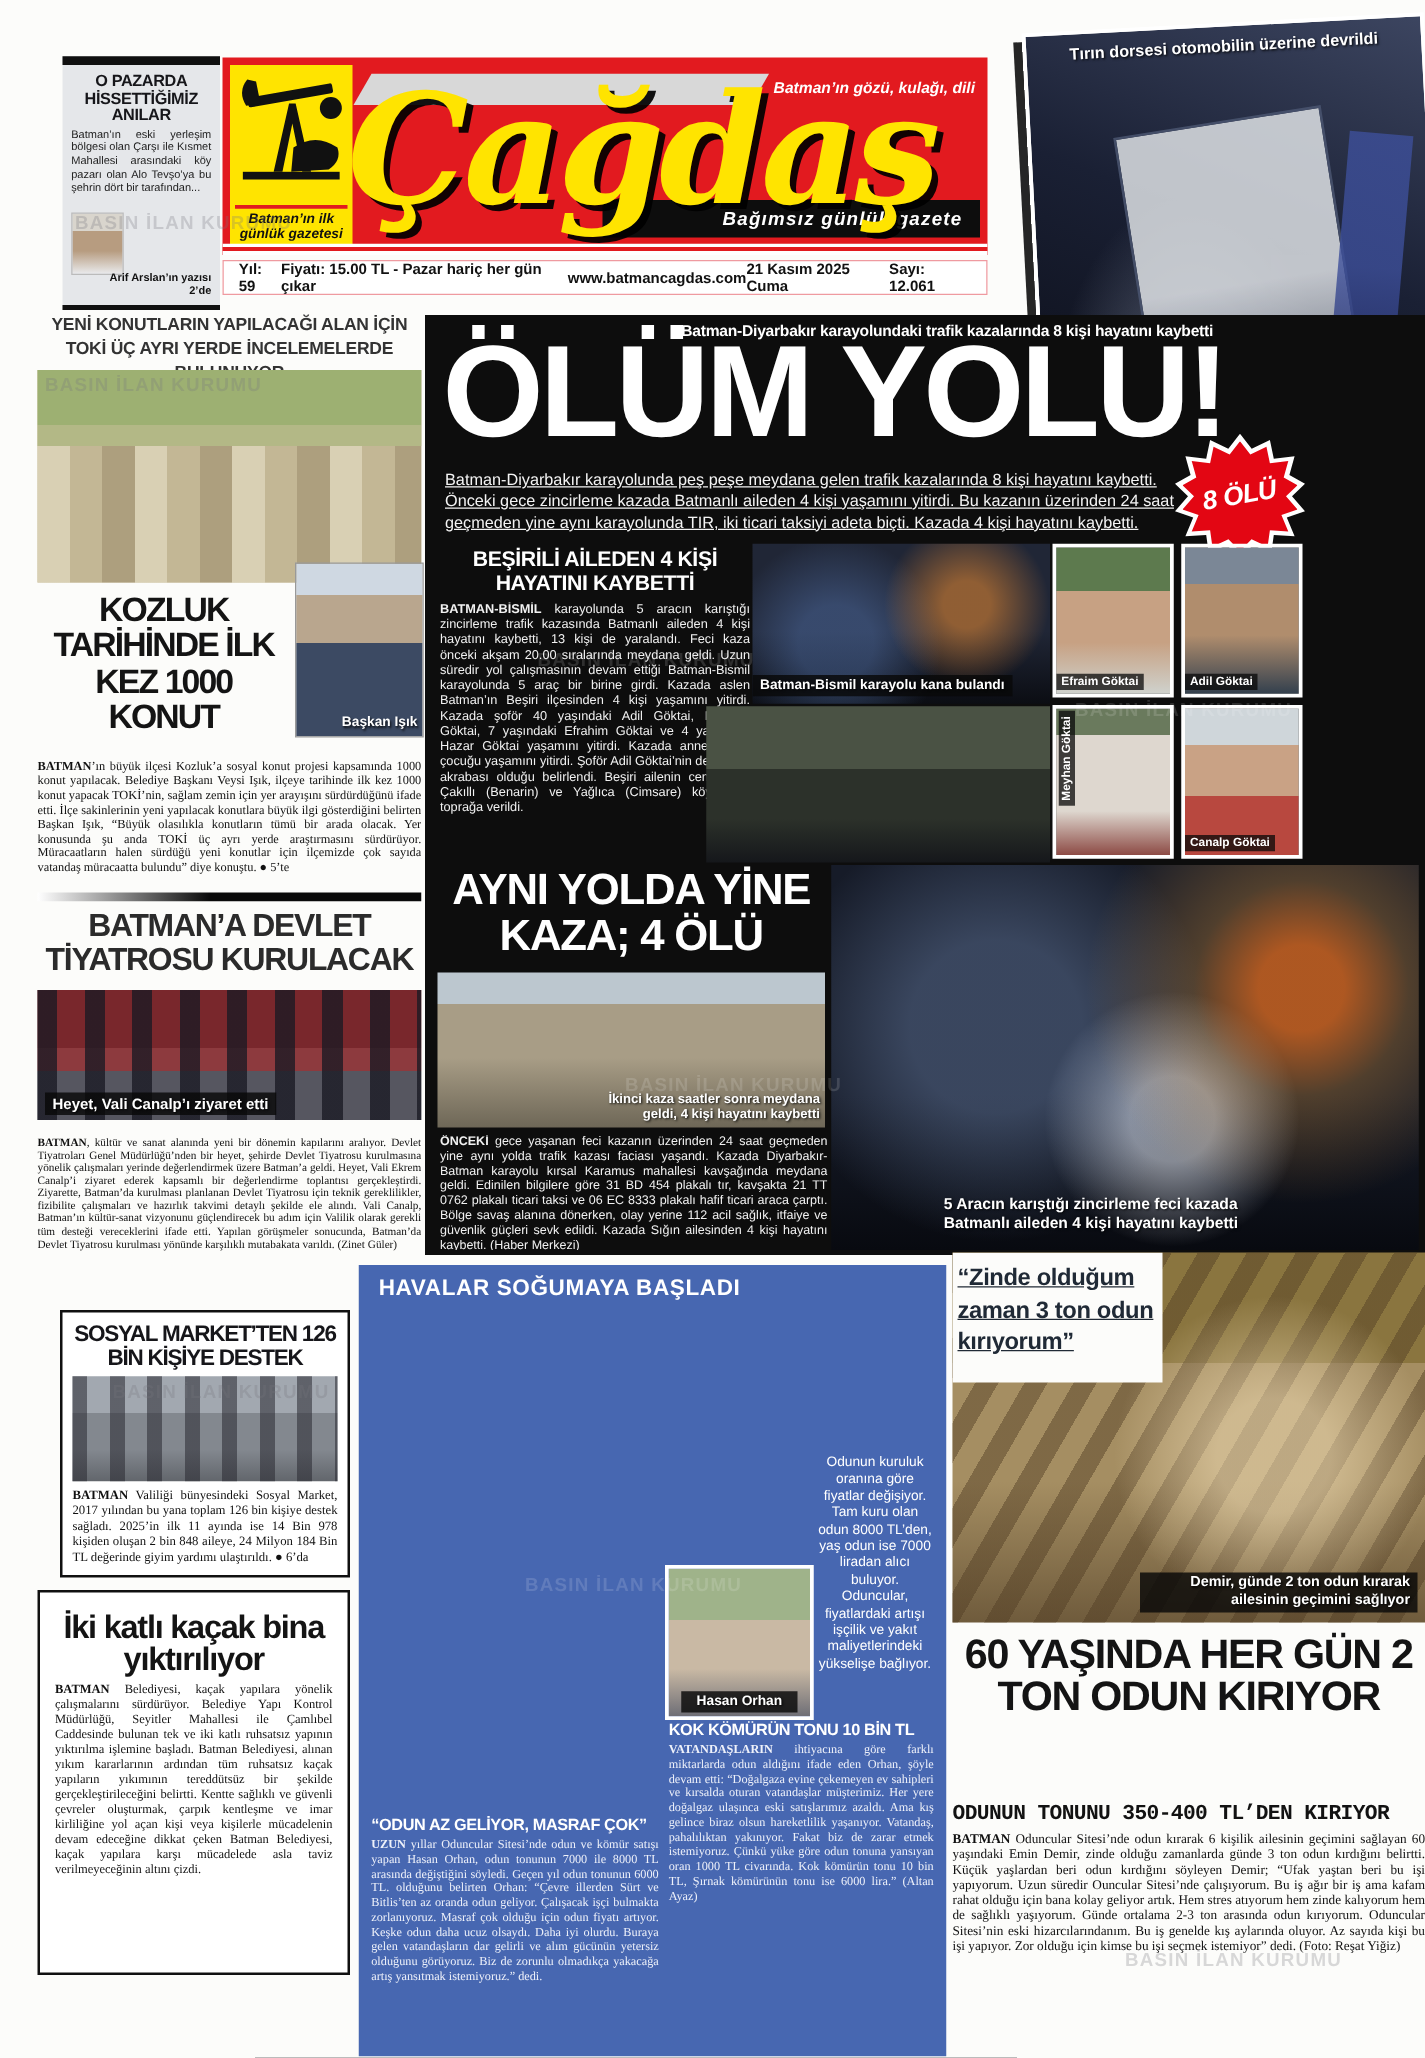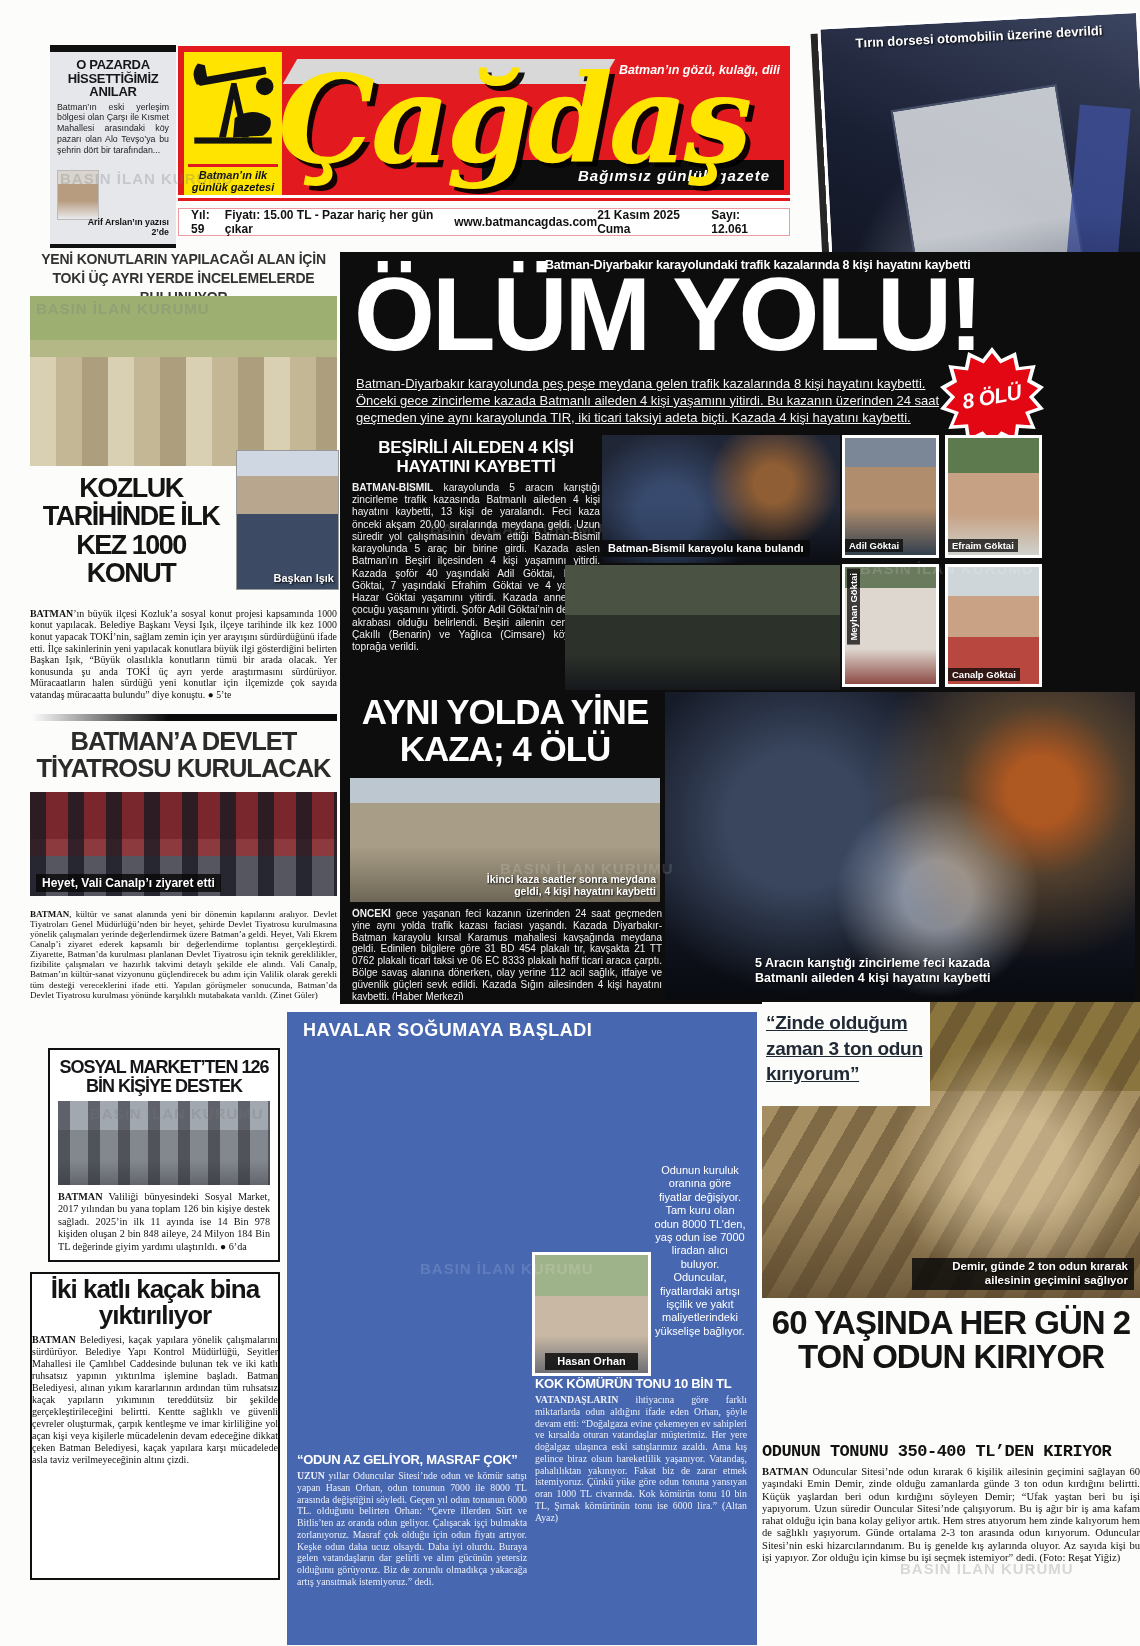--- a/index.html
+++ b/index.html
@@ -108,21 +108,21 @@
                  linear-gradient(180deg,#161b28 0 60%,#080a10 100%);}
   .ph-bignight .cap{left:90px;bottom:14px;width:250px;font-size:12.5px;}
 
   
   .box1{left:48px;top:1048px;width:232px;height:214px;border:2px solid #101010;background:#fff;box-sizing:border-box;padding:6px 8px;}
   .box1 h2{margin:2px 0 5px;font-size:18px;line-height:1.05;font-weight:900;letter-spacing:-1px;text-align:center;color:#16161a;}
   .ph-market{position:relative;width:100%;height:84px;background:
       repeating-linear-gradient(90deg,rgba(40,40,48,.55) 0 12px,rgba(0,0,0,0) 12px 30px),
       linear-gradient(180deg,#a2a8b0 0 35%,#83888f 35% 70%,#62666c 100%);}
   .box1 .b1body{margin-top:6px;font-size:10.2px;line-height:1.22;}
-  .box2{left:30px;top:1272px;width:250px;height:308px;border:2px solid #101010;background:#fff;box-sizing:border-box;padding:0;}
+  .box2{left:30px;top:1272px;width:250px;height:308px;border:2px solid #101010;background:#fff;box-sizing:border-box;padding:12px;}
   .box2 h2{margin:2px 0 6px;font-size:26px;line-height:1.0;font-weight:900;letter-spacing:-1px;text-align:center;color:#141414;}
   .ph-demolish{position:relative;float:left;width:140px;height:110px;margin:0 8px 4px 0;
       background:radial-gradient(circle at 70% 35%,rgba(230,190,60,.85) 0 18%,rgba(0,0,0,0) 45%),
                  linear-gradient(180deg,#b9b6ae 0 40%,#97948b 40% 75%,#7c7970 100%);}
   .ph-demolish .cap{right:-66px;top:4px;color:#1a1a1a;text-shadow:none;font-size:12px;}
   .box2 .b2body{font-size:10px;line-height:1.2;}
 
   
   .bluepanel{left:287px;top:1012px;width:470px;height:633px;background:#4767b1;overflow:hidden;}
   .bluepanel .kick{position:absolute;left:16px;top:8px;color:#fff;font-size:18px;font-weight:600;letter-spacing:.5px;}
@@ -230,25 +230,25 @@
 
     <div class="besiri-head">BEŞİRİLİ AİLEDEN 4 KİŞİ HAYATINI KAYBETTİ</div>
     <p class="besiri-body just" style="margin:0;"><b class="lead">BATMAN-BİSMİL</b><span> karayolunda 5 aracın karıştığı zincirleme trafik kazasında Batmanlı aileden 4 kişi hayatını kaybetti, 13 kişi de yaralandı. Feci kaza önceki akşam 20.00 sıralarında meydana geldi. Uzun süredir yol çalışmasının devam ettiği Batman-Bismil karayolunda 5 araç bir birine girdi. Kazada aslen Batman’ın Beşiri ilçesinden 4 kişi yaşamını yitirdi. Kazada şoför 40 yaşındaki Adil Göktai, Meyhan Göktai, 7 yaşındaki Efrahim Göktai ve 4 yaşındaki Hazar Göktai yaşamını yitirdi. Kazada anne ve iki çocuğu yaşamını yitirdi. Şoför Adil Göktai’nin de ailenin akrabası olduğu belirlendi. Beşiri ailenin cenazeleri, Çakıllı (Benarin) ve Yağlıca (Cimsare) köylerinde toprağa verildi.</span></p>
 
     <div class="photo ph-crash1">
       <div class="cap capstrip">Batman-Bismil karayolu kana bulandı</div>
     </div>
     <div class="photo ph-truck2"></div>
 
     <div class="victims">
+      <div class="vic ph-vic2">
+        <span class="nm">Efraim Göktai</span>
+      </div>
       <div class="vic ph-vic1">
         <span class="nm">Adil Göktai</span>
-      </div>
-      <div class="vic ph-vic2">
-        <span class="nm">Efraim Göktai</span>
       </div>
       <div class="vic ph-vic3">
         <span class="nm vert">Meyhan Göktai</span>
       </div>
       <div class="vic ph-vic4">
         <span class="nm">Canalp Göktai</span>
       </div>
     </div>
 
     <div class="kaza2-head">AYNI YOLDA YİNE KAZA; 4 ÖLÜ</div>

